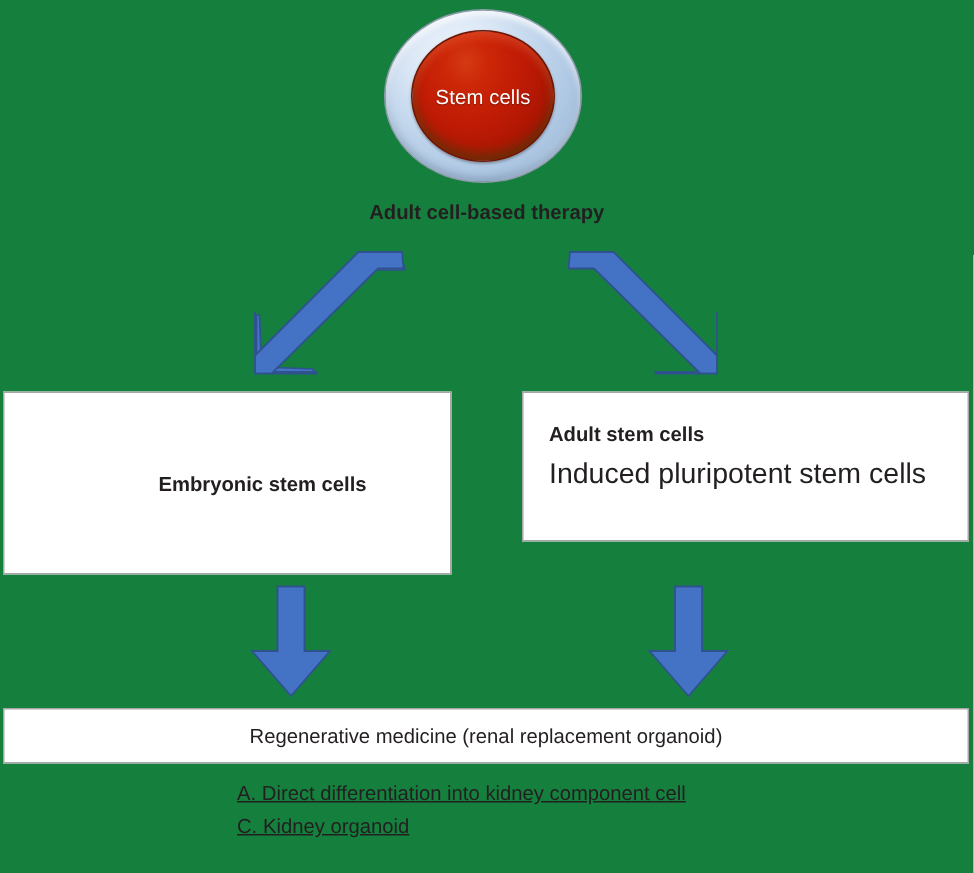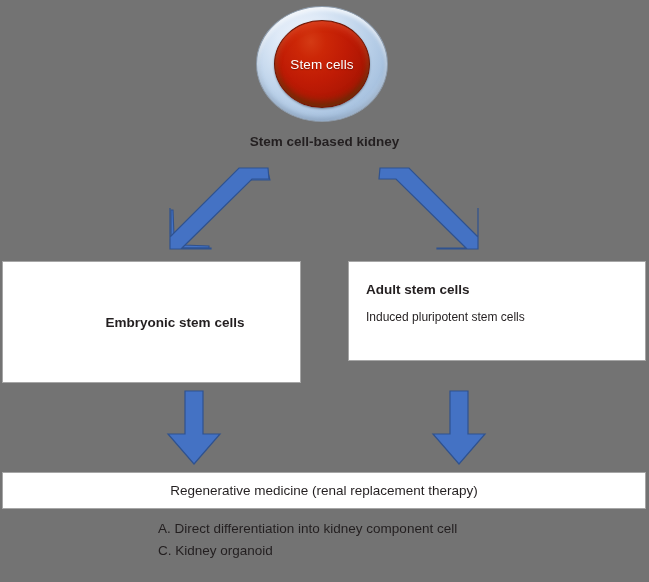--- a/index.html
+++ b/index.html
@@ -9,21 +9,21 @@
     background: #ffffff;
   }
   body {
     font-family: "Liberation Sans", sans-serif;
     color: #231f20;
   }
   #canvas {
     position: relative;
     width: 649px;
     height: 582px;
-    background: #737373;
+    background: #15803d;
     overflow: hidden;
   }
 
   
   .sphere-wrap {
     position: absolute;
     left: 256px;
     top: 6px;
     width: 132px;
     height: 116px;
@@ -120,21 +120,21 @@
     font-weight: bold;
     color: #231f20;
     margin-bottom: 10px;
   }
   .box-adult ul {
     list-style: none;
     margin: 0;
     padding: 0;
   }
   .box-adult li {
-    font-size: 12px;
+    font-size: 19px;
     line-height: 20px;
     color: #231f20;
   }
 
   .box-regen {
     left: 2px;
     top: 472px;
     width: 644px;
     height: 37px;
     display: flex;
@@ -155,40 +155,41 @@
   }
   .outcomes ol {
     list-style: none;
     margin: 0;
     padding: 0;
   }
   .outcomes li {
     font-size: 13.5px;
     line-height: 22px;
     color: #231f20;
+    text-decoration: underline;
   }
 
   
   .arrow {
     position: absolute;
   }
   .arrow svg { display: block; }
 </style>
 </head>
 <body>
 
 <div id="canvas">
 
   <div class="sphere-wrap">
     <div class="sphere-outer"></div>
     <div class="sphere-inner"></div>
     <div class="sphere-label">Stem cells</div>
   </div>
 
-  <div class="therapy-title">Stem cell-based kidney</div>
+  <div class="therapy-title">Adult cell-based therapy</div>
 
   <div class="arrow" style="left:168px; top:166px;">
     <svg width="104" height="86" viewBox="0 0 104 86">
       <polygon points="99,3 72,4 6,69 5,44 3,44 3,82 41,82 41,80 16,79 82,14 102,14" transform="translate(0,0)" fill="#4472c4" stroke="#2f528f" stroke-width="1.1" stroke-linejoin="miter"></polygon>
       <polygon points="100,2 71,2 2,71 2,42 2,42 2,83 43,83 43,82 14,82 84,13 101,13" fill="#4472c4" stroke="#2f528f" stroke-width="1.2"></polygon>
     </svg>
   </div>
 
   <div class="arrow" style="left:377px; top:166px;">
     <svg width="104" height="86" viewBox="0 0 104 86">
@@ -213,21 +214,21 @@
     </svg>
   </div>
 
   <div class="arrow" style="left:428px; top:390px;">
     <svg width="62" height="76" viewBox="0 0 62 76">
       <polygon points="22,1 40,1 40,44 57,44 31,74 5,44 22,44" fill="#4472c4" stroke="#2f528f" stroke-width="1.2"></polygon>
     </svg>
   </div>
 
   <div class="box box-regen">
-    <div class="label">Regenerative medicine (renal replacement therapy)</div>
+    <div class="label">Regenerative medicine (renal replacement organoid)</div>
   </div>
 
   <div class="outcomes">
     <ol>
       <li>A. Direct differentiation into kidney component cell</li>
       <li>C. Kidney organoid</li>
     </ol>
   </div>
 
 </div>

